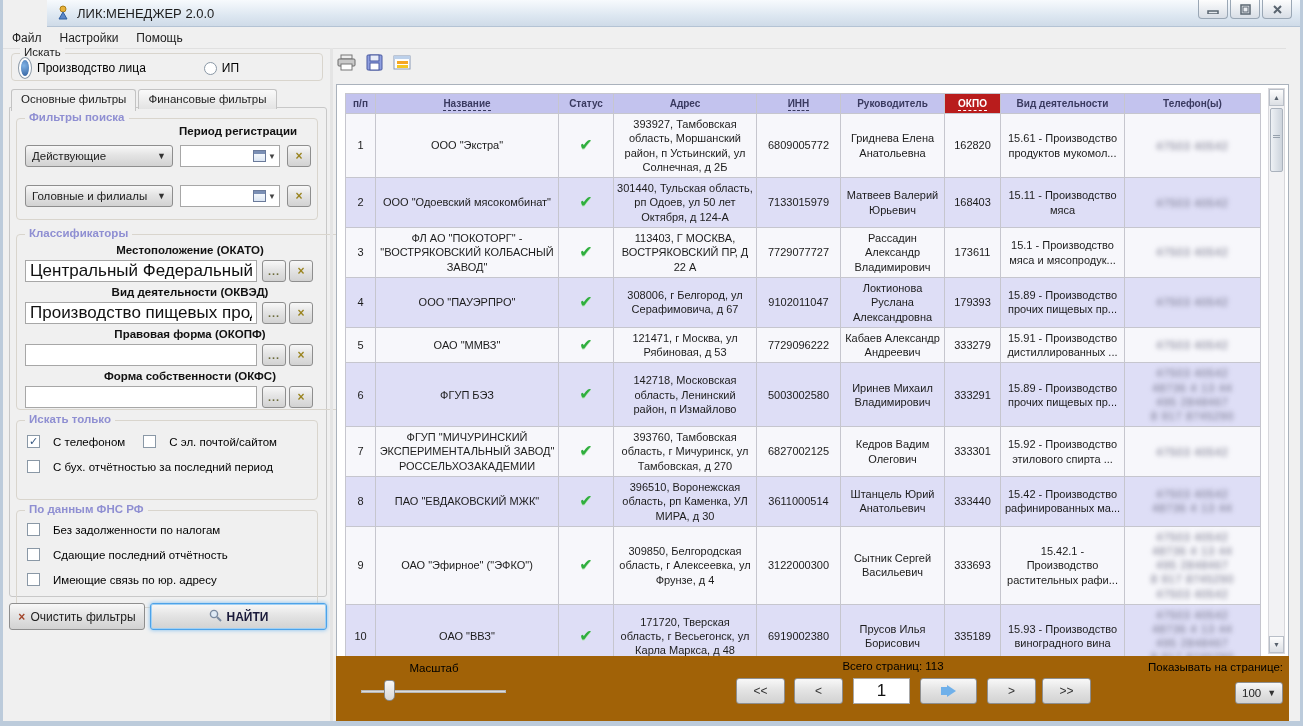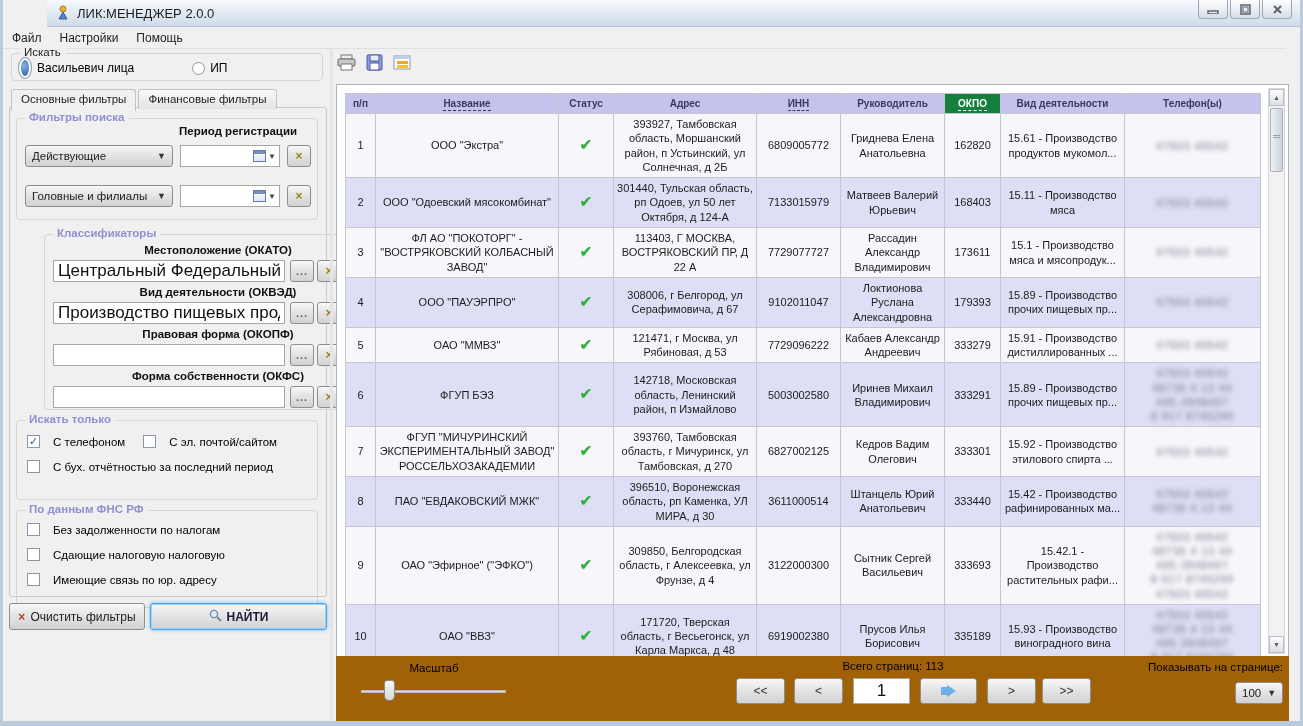--- a/index.html
+++ b/index.html
@@ -57,21 +57,21 @@
 
   .bigbtn { height:27px; font-size:12px; }
   .findbtn { border:1px solid #4da2e8; box-shadow:0 0 0 1px #9fd0f5 inset, 0 0 4px #7dbdf0; font-weight:bold; }
 
   
   .tablepanel { position:absolute; left:333px; top:84px; width:953px; height:574px; background:#fff; border:1px solid #aab2bc; }
   .summary { text-align:center; font-size:13px; color:#111; padding-top:9px; }
   table.res { border-collapse:collapse; table-layout:fixed; width:915px; margin:8px 0 0 8px; }
   table.res th, table.res td { border:1px solid #c6c6ce; text-align:center; vertical-align:middle; }
   table.res th { background:#c3c3ee; color:#3a3a60; font-size:10px; font-weight:bold; padding:4px 2px; }
-  table.res th.sorted { background:#15803d; color:#fff; }
+  table.res th.sorted { background:#b91c1c; color:#fff; }
   th .sortable { border-bottom:1px dashed currentColor; padding-bottom:1px; }
   table.res td { font-size:11px; color:#1c1c1c; padding:3px 3px; line-height:1.3; }
   tr.odd td { background:#f7f7fb; }
   tr.even td { background:#dedef6; }
   .okcheck { color:#2fae3e; font-size:16px; text-shadow:0 1px 0 #b5e6b5; }
   .blurline { filter:blur(2.5px); color:#6a6a80; font-size:10.5px; letter-spacing:1px; line-height:1.35; }
 
   
   .vscroll { position:absolute; right:3px; top:3px; bottom:3px; width:17px; background:#f2f2f4; border:1px solid #d8d8dc; }
   .varrow { position:absolute; left:0; right:0; height:17px; background:linear-gradient(#fdfdfd,#dcdfe4); border:1px solid #b9bfc8; display:flex; align-items:center; justify-content:center; font-size:7px; color:#57606b; }
@@ -123,21 +123,21 @@
       <span class="menuitem">Настройки</span>
       <span class="menuitem">Помощь</span>
     </div>
   </div>
 
 <div class="groupbox" style="left:8px; top:53px; width:312px; height:28px;">
   <span class="gtitle dark" style="font-weight:normal; font-size:11.5px;">Искать</span>
   <div id="radios" style="display:flex; align-items:center; height:100%; padding:2px 6px 0;">
       <span style="display:inline-flex; align-items:center; margin-right:58px;">
     <span class="radio sel"></span>
-    <span class="radiolbl">Васильевич лица</span>
+    <span class="radiolbl">Производство лица</span>
   </span>
       <span style="display:inline-flex; align-items:center; margin-right:58px;">
     <span class="radio"></span>
     <span class="radiolbl">ИП</span>
   </span>
     </div>
 </div>
 
 <div style="position:absolute; left:332px; top:51px; display:flex;">
   <span class="tbicon">
@@ -188,21 +188,21 @@
     </div>
     <div class="datefld" style="position:absolute; left:163px; top:66px; width:100px;">
       <span class="calico"></span>
         <span class="arr" style="font-size:8px; color:#444; margin-left:2px;">▼</span>
     </div>
     <div class="w7btn smbtn" style="position:absolute; left:270px; top:66px;">
         <span class="xglyph">×</span>
       </div>
   </div>
 
-  <div class="groupbox" style="left:6px; top:126px; width:348px; height:176px;margin-left:28px;">
+  <div class="groupbox" style="left:6px; top:126px; width:348px; height:176px;">
     <span class="gtitle">Классификаторы</span>
     <div id="classifiers" style="position:absolute; left:0; top:8px; right:0;">
         <div style="height:42px; position:relative;">
       <div class="lbl-b" style="text-align:center; padding-top:1px;">Местоположение (ОКАТО)</div>
       <input class="txtinput" style="position: absolute; left: 8px; top: 17px; width: 232px;" value="Центральный Федеральный округ;">
       <div class="w7btn smbtn" style="position:absolute; left:245px; top:17px;">
             <span class="dots">...</span>
           </div>
       <div class="w7btn smbtn" style="position:absolute; left:272px; top:17px;">
             <span class="xglyph">×</span>
@@ -261,21 +261,21 @@
 
   <div class="groupbox" style="left:6px; top:402px; width:302px; height:98px;">
     <span class="gtitle">По данным ФНС РФ</span>
     <div id="fnschecks" style="padding:12px 10px 0;">
         <span class="chkrow" style="margin: 0px 18px 12px 0px; display: flex;">
       <span class="chk"></span>
       <span class="chklbl">Без задолженности по налогам</span>
     </span>
         <span class="chkrow" style="margin: 0px 18px 12px 0px; display: flex;">
       <span class="chk"></span>
-      <span class="chklbl">Сдающие налоговую налоговую</span>
+      <span class="chklbl">Сдающие последний отчётность</span>
     </span>
         <span class="chkrow" style="margin: 0px 18px 12px 0px; display: flex;">
       <span class="chk"></span>
       <span class="chklbl">Имеющие связь по юр. адресу</span>
     </span>
       </div>
   </div>
 
 </div>
 

